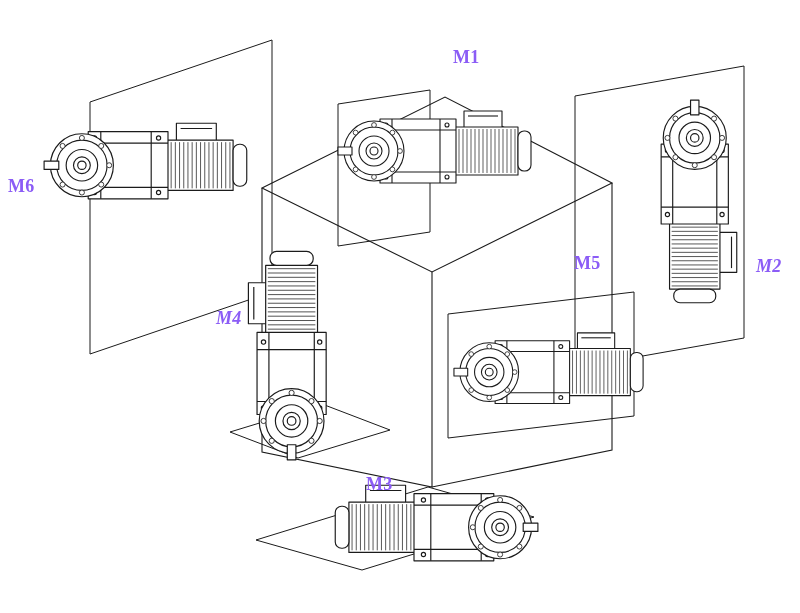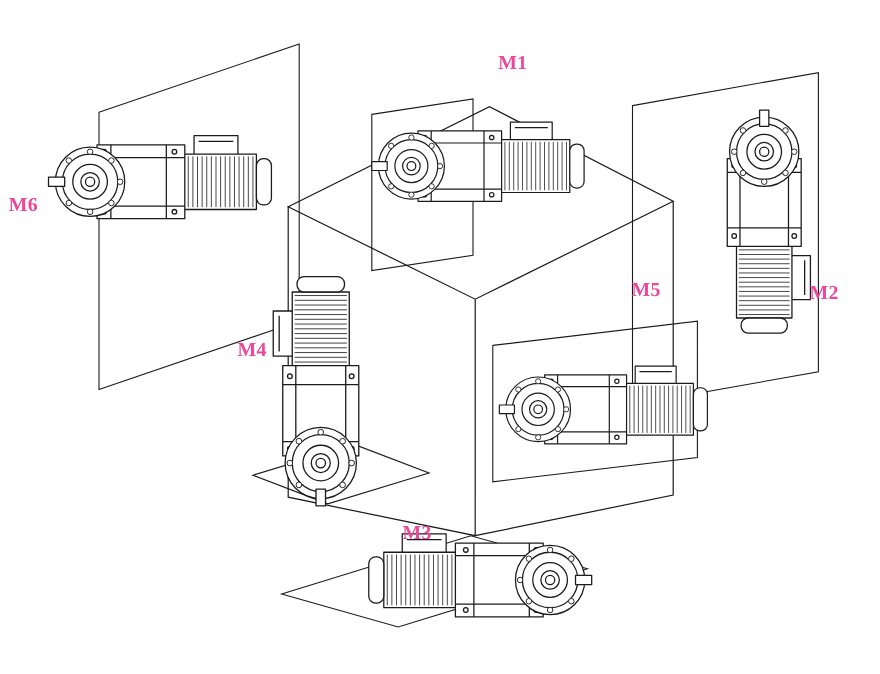--- a/index.html
+++ b/index.html
@@ -10,28 +10,28 @@
     width:800px;
     height:613px;
     background:#ffffff;
     overflow:hidden;
   }
   .stage svg { position:absolute; left:0; top:0; }
   .lbl {
     position:absolute;
     font-weight:700;
     font-size:18px;
-    color:#ec4899;
+    color:#8b5cf6;
     letter-spacing:0.3px;
     user-select:none;
   }
   .lbl-m1 { left:453px; top:47px; }
-  .lbl-m2 { left:736px; top:256px; }
+  .lbl-m2 { left:756px; top:256px;font-style:italic; }
   .lbl-m3 { left:366px; top:474px; }
-  .lbl-m4 { left:216px; top:308px; }
+  .lbl-m4 { left:216px; top:308px;font-style:italic; }
   .lbl-m5 { left:574px; top:253px; }
   .lbl-m6 { left:8px;   top:176px; }
 </style>
 </head>
 <body>
 
 <div class="stage">
 
   <svg width="800" height="613" viewBox="0 0 800 613">
     <defs>

